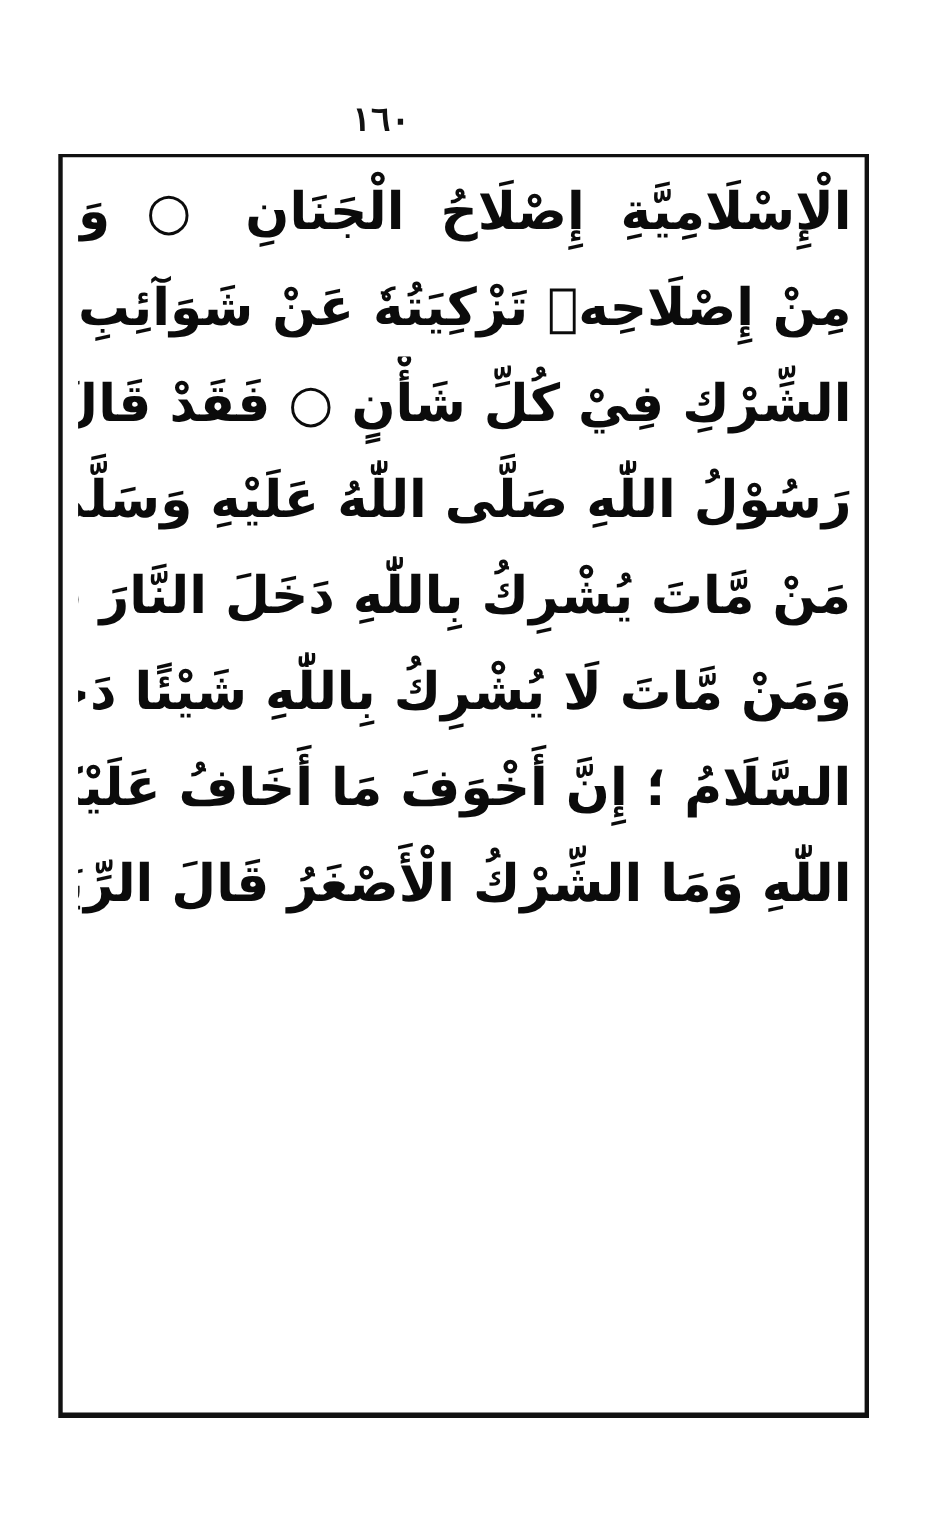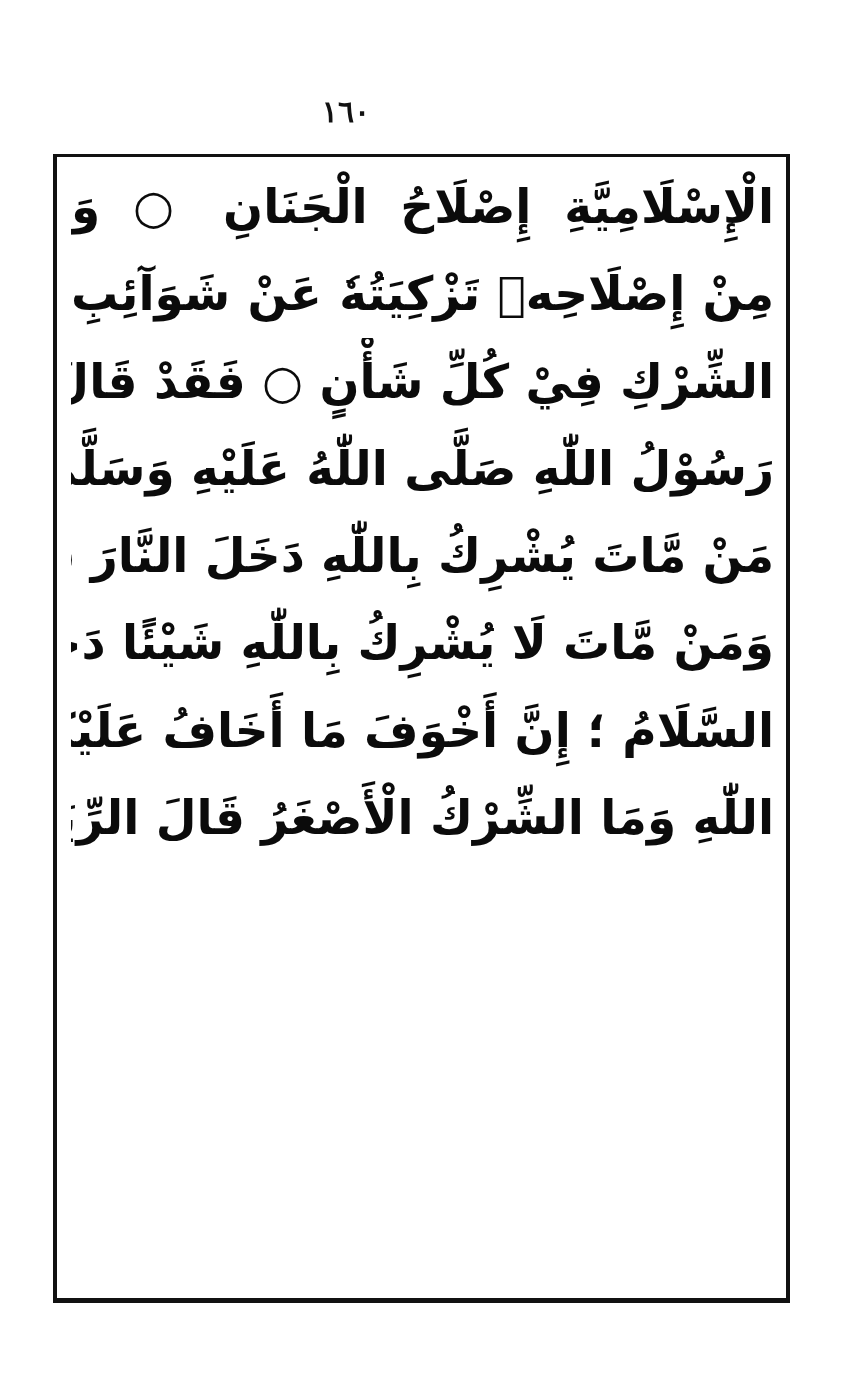--- a/index.html
+++ b/index.html
@@ -14,31 +14,31 @@
       overflow: hidden;
       font-family: "DejaVu Sans", sans-serif;
       color: #0d0d0d;
     }
     .page-number {
       position: absolute;
       top: 92px;
       left: 0;
       width: 692px;
       text-align: center;
-      font-family: Liberation Sans, sans-serif;
+      font-family: Liberation Mono, monospace;
       font-weight: bold;
       font-size: 30px;
       line-height: 40px;
       letter-spacing: 1px;
       color: #111;
     }
     .text-frame {
       position: absolute;
       left: 53px;
-      top: 154px;
+      top: 140px;
       width: 729px;
       height: 1141px;
       border: 4px solid #111;
       border-top-width: 3px;
       border-bottom-width: 5px;
       box-sizing: content-box;
     }
     .text-body {
       position: absolute;
       left: 14px;

